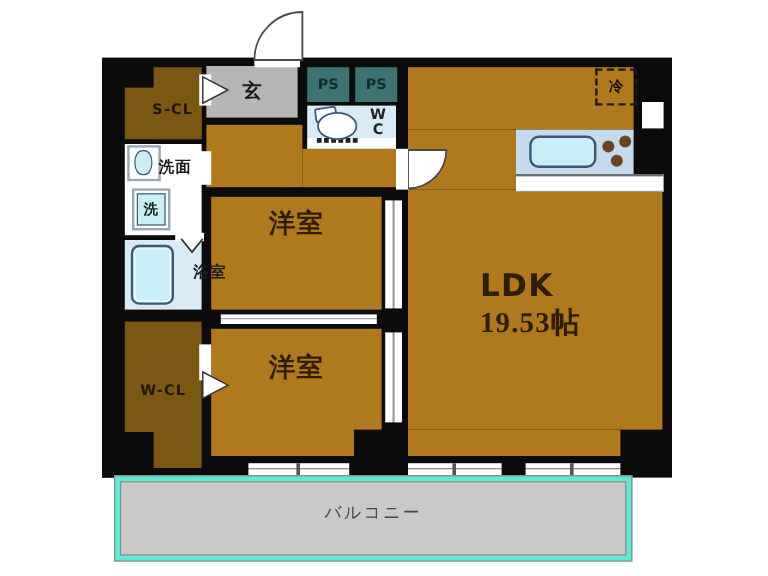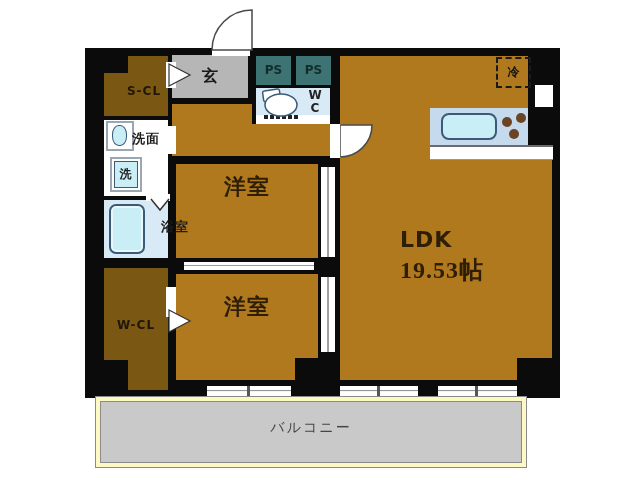--- a/index.html
+++ b/index.html
@@ -13,32 +13,32 @@
   .room{background:var(--room,#b0791e);}
   .closet{background:var(--closet,#7a5813);}
   .genkan{background:var(--genkan,#b6b6b6);}
   .teal{background:var(--ps,#3d7373);}
   .waterroom{background:var(--waterblue,#d9eaf7);}
   .whitefloor{background:#ffffff;}
   .gapwhite{background:#ffffff;}
   .label{color:var(--text-dark,#2e1e06);white-space:nowrap;}
   .center{text-align:center;}
   .big-label{font-size:22px;font-weight:bold;line-height:30px;letter-spacing:1px;}
-  .ldk-label{font-size:22px;font-weight:bold;line-height:31px;letter-spacing:1px;}
+  .ldk-label{font-size:26px;font-weight:bold;line-height:31px;letter-spacing:1px;}
   .small-label{font-size:12px;font-weight:bold;letter-spacing:1px;}
   .jp-label{font-size:13px;font-weight:bold;color:#1c1c1c;letter-spacing:1px;}
   .ps-label{font-size:12px;font-weight:bold;color:#142c2c;line-height:29px;width:100%;text-align:center;}
   .window{background:linear-gradient(to bottom,#ffffff 0 38%,#8a8a8a 44%,#ffffff 56% 100%);}
   .partition-v{background:linear-gradient(to right,#ffffff 0 40%,#999999 47% 53%,#ffffff 60% 100%);}
   .partition-h{background:linear-gradient(to bottom,#ffffff 0 38%,#999999 44%,#ffffff 56% 100%);}
   .tick{background:#555;}
   .fixture{background:var(--fixture,#c9eef6);border:2px solid var(--fixture-outline,#3a5a78);}
   .counter{background:var(--counter,#c6daee);}
   .burner{width:10px;height:10px;border-radius:50%;background:var(--burner,#6b4423);}
-  .balcony-outer{background:#fef9c3;border:1px solid #8a8a8a;}
+  .balcony-outer{background:#5eead4;border:1px solid #8a8a8a;}
   .balcony-inner{position:absolute;left:4px;top:4px;right:4px;bottom:4px;background:var(--balcony,#c9c9c9);border:1px solid #8a8a8a;}
   .balcony-text{position:absolute;left:0;top:22px;width:100%;text-align:center;font-size:14px;color:#454545;letter-spacing:2px;}
   .fridge{border:2px dashed #1a1a1a;color:#111;font-size:12px;font-weight:bold;display:flex;align-items:center;justify-content:center;}
   .dot{width:4px;height:4px;background:#222;position:absolute;top:0;}
 </style>
 </head>
 <body>
 
 <div id="stage">
 

